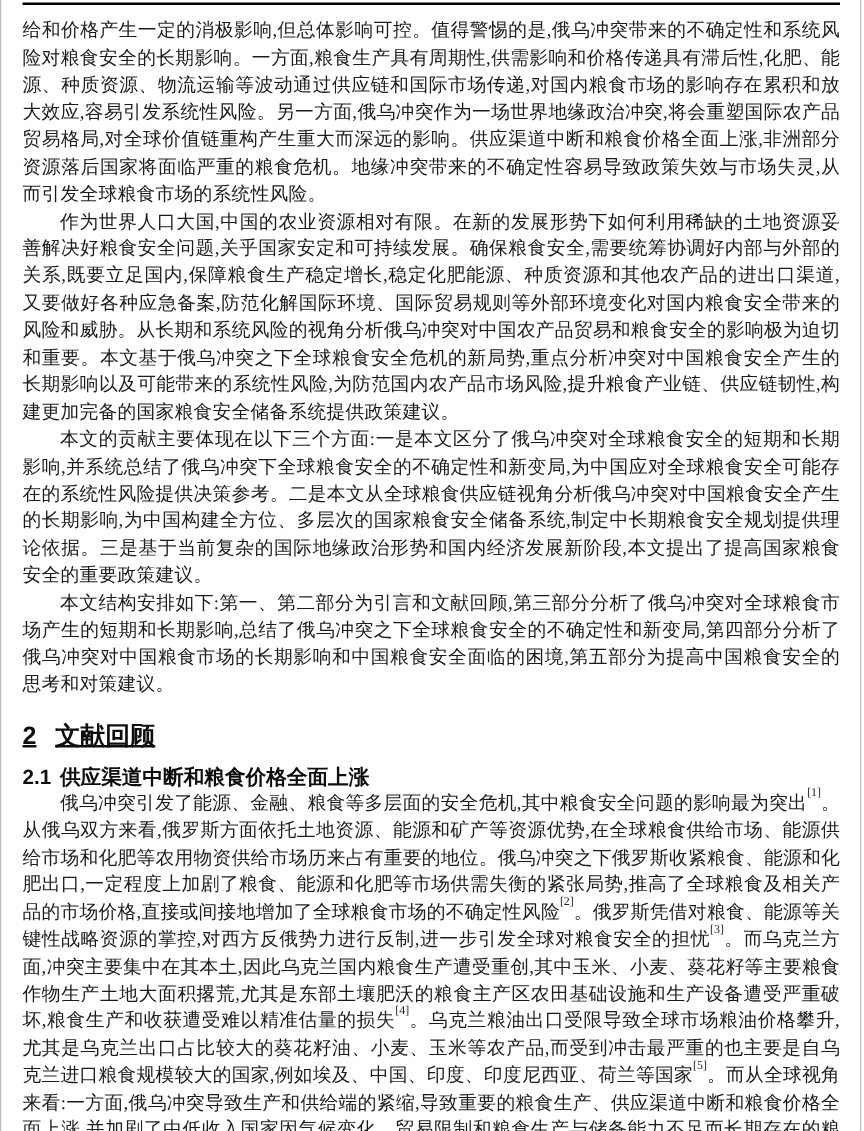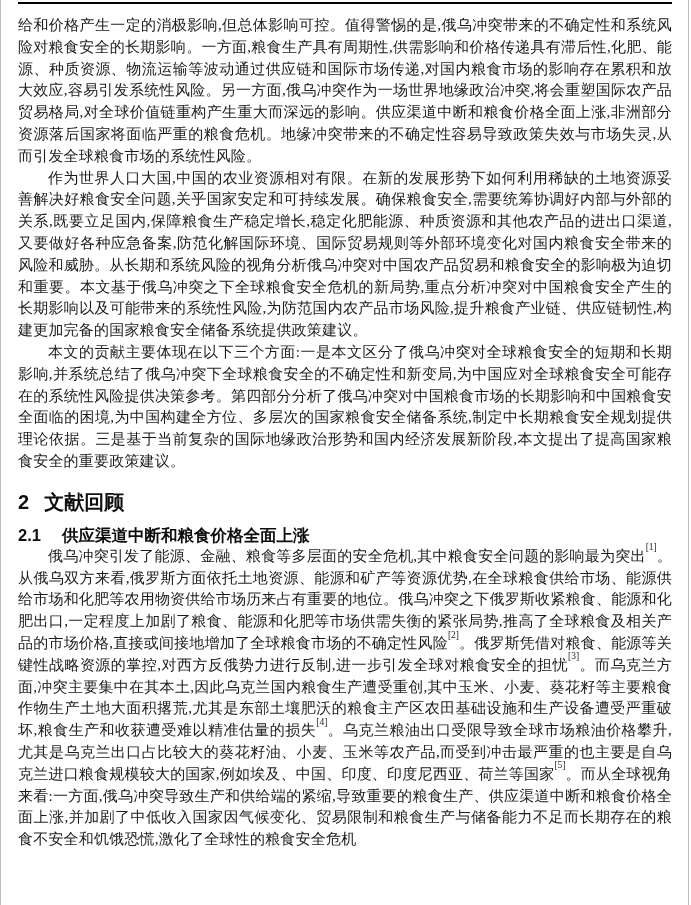--- a/index.html
+++ b/index.html
@@ -33,31 +33,32 @@
     letter-spacing: 0.2px;
   }
   p.indent { text-indent: 2em; }
   .h2 {
     margin: 17px 0 0 0;
     font-family: "Liberation Sans", "DejaVu Sans", sans-serif;
     font-weight: bold;
     font-size: 20px;
     line-height: 24px;
     color: #0e0e0e;
+    text-decoration: underline;
   }
   .h2 .sec-num { margin-right: 15px; }
   .h3 {
     margin: 11px 0 0 0;
     font-family: "Liberation Sans", "DejaVu Sans", sans-serif;
     font-weight: bold;
     font-size: 16.5px;
     line-height: 21px;
     color: #0e0e0e;
   }
-  .h3 .sec-num { margin-right: 21px; }
+  .h3 .sec-num { margin-right: 7px; }
   .after-h2 { margin-top: 18px; }
   .after-h3 { margin-top: 14px; }
   sup.cite {
     font-size: 9.5px;
     line-height: 0;
     position: relative;
     top: -0.45em;
     letter-spacing: 0;
   }
 </style>
@@ -67,22 +68,23 @@
 <div class="page-edge left"></div>
 <div class="page-edge right"></div>
 <div class="top-rule"></div>
 
 <div class="content">
 
   <p class="body-para">给和价格产生一定的消极影响,但总体影响可控。值得警惕的是,俄乌冲突带来的不确定性和系统风险对粮食安全的长期影响。一方面,粮食生产具有周期性,供需影响和价格传递具有滞后性,化肥、能源、种质资源、物流运输等波动通过供应链和国际市场传递,对国内粮食市场的影响存在累积和放大效应,容易引发系统性风险。另一方面,俄乌冲突作为一场世界地缘政治冲突,将会重塑国际农产品贸易格局,对全球价值链重构产生重大而深远的影响。供应渠道中断和粮食价格全面上涨,非洲部分资源落后国家将面临严重的粮食危机。地缘冲突带来的不确定性容易导致政策失效与市场失灵,从而引发全球粮食市场的系统性风险。</p>
 
   <p class="body-para indent">作为世界人口大国,中国的农业资源相对有限。在新的发展形势下如何利用稀缺的土地资源妥善解决好粮食安全问题,关乎国家安定和可持续发展。确保粮食安全,需要统筹协调好内部与外部的关系,既要立足国内,保障粮食生产稳定增长,稳定化肥能源、种质资源和其他农产品的进出口渠道,又要做好各种应急备案,防范化解国际环境、国际贸易规则等外部环境变化对国内粮食安全带来的风险和威胁。从长期和系统风险的视角分析俄乌冲突对中国农产品贸易和粮食安全的影响极为迫切和重要。本文基于俄乌冲突之下全球粮食安全危机的新局势,重点分析冲突对中国粮食安全产生的长期影响以及可能带来的系统性风险,为防范国内农产品市场风险,提升粮食产业链、供应链韧性,构建更加完备的国家粮食安全储备系统提供政策建议。</p>
 
-  <p class="body-para indent">本文的贡献主要体现在以下三个方面:一是本文区分了俄乌冲突对全球粮食安全的短期和长期影响,并系统总结了俄乌冲突下全球粮食安全的不确定性和新变局,为中国应对全球粮食安全可能存在的系统性风险提供决策参考。第四部分分析了俄乌冲突对中国粮食市场的长期影响和中国粮食安全面临的困境,为中国构建全方位、多层次的国家粮食安全储备系统,制定中长期粮食安全规划提供理论依据。三是基于当前复杂的国际地缘政治形势和国内经济发展新阶段,本文提出了提高国家粮食安全的重要政策建议。</p>
+  <p class="body-para indent">本文的贡献主要体现在以下三个方面:一是本文区分了俄乌冲突对全球粮食安全的短期和长期影响,并系统总结了俄乌冲突下全球粮食安全的不确定性和新变局,为中国应对全球粮食安全可能存在的系统性风险提供决策参考。二是本文从全球粮食供应链视角分析俄乌冲突对中国粮食安全产生的长期影响,为中国构建全方位、多层次的国家粮食安全储备系统,制定中长期粮食安全规划提供理论依据。三是基于当前复杂的国际地缘政治形势和国内经济发展新阶段,本文提出了提高国家粮食安全的重要政策建议。</p>
 
+  <p class="body-para indent">本文结构安排如下:第一、第二部分为引言和文献回顾,第三部分分析了俄乌冲突对全球粮食市场产生的短期和长期影响,总结了俄乌冲突之下全球粮食安全的不确定性和新变局,第四部分分析了俄乌冲突对中国粮食市场的长期影响和中国粮食安全面临的困境,第五部分为提高中国粮食安全的思考和对策建议。</p>
 
   <h2 class="h2"><span class="sec-num">2</span><span>文献回顾</span></h2>
 
 
   <h3 class="h3"><span class="sec-num">2.1</span><span>供应渠道中断和粮食价格全面上涨</span></h3>
 
   <p class="body-para indent after-h3"><span>俄乌冲突引发了能源、金融、粮食等多层面的安全危机,其中粮食安全问题的影响最为突出</span><sup class="cite">[1]</sup><span>。从俄乌双方来看,俄罗斯方面依托土地资源、能源和矿产等资源优势,在全球粮食供给市场、能源供给市场和化肥等农用物资供给市场历来占有重要的地位。俄乌冲突之下俄罗斯收紧粮食、能源和化肥出口,一定程度上加剧了粮食、能源和化肥等市场供需失衡的紧张局势,推高了全球粮食及相关产品的市场价格,直接或间接地增加了全球粮食市场的不确定性风险</span><sup class="cite">[2]</sup><span>。俄罗斯凭借对粮食、能源等关键性战略资源的掌控,对西方反俄势力进行反制,进一步引发全球对粮食安全的担忧</span><sup class="cite">[3]</sup><span>。而乌克兰方面,冲突主要集中在其本土,因此乌克兰国内粮食生产遭受重创,其中玉米、小麦、葵花籽等主要粮食作物生产土地大面积撂荒,尤其是东部土壤肥沃的粮食主产区农田基础设施和生产设备遭受严重破坏,粮食生产和收获遭受难以精准估量的损失</span><sup class="cite">[4]</sup><span>。乌克兰粮油出口受限导致全球市场粮油价格攀升,尤其是乌克兰出口占比较大的葵花籽油、小麦、玉米等农产品,而受到冲击最严重的也主要是自乌克兰进口粮食规模较大的国家,例如埃及、中国、印度、印度尼西亚、荷兰等国家</span><sup class="cite">[5]</sup><span>。而从全球视角来看:一方面,俄乌冲突导致生产和供给端的紧缩,导致重要的粮食生产、供应渠道中断和粮食价格全面上涨,并加剧了中低收入国家因气候变化、贸易限制和粮食生产与储备能力不足而长期存在的粮食不安全和饥饿恐慌,激化了全球性的粮食安全危机</span></p>
 
 </div>
 

